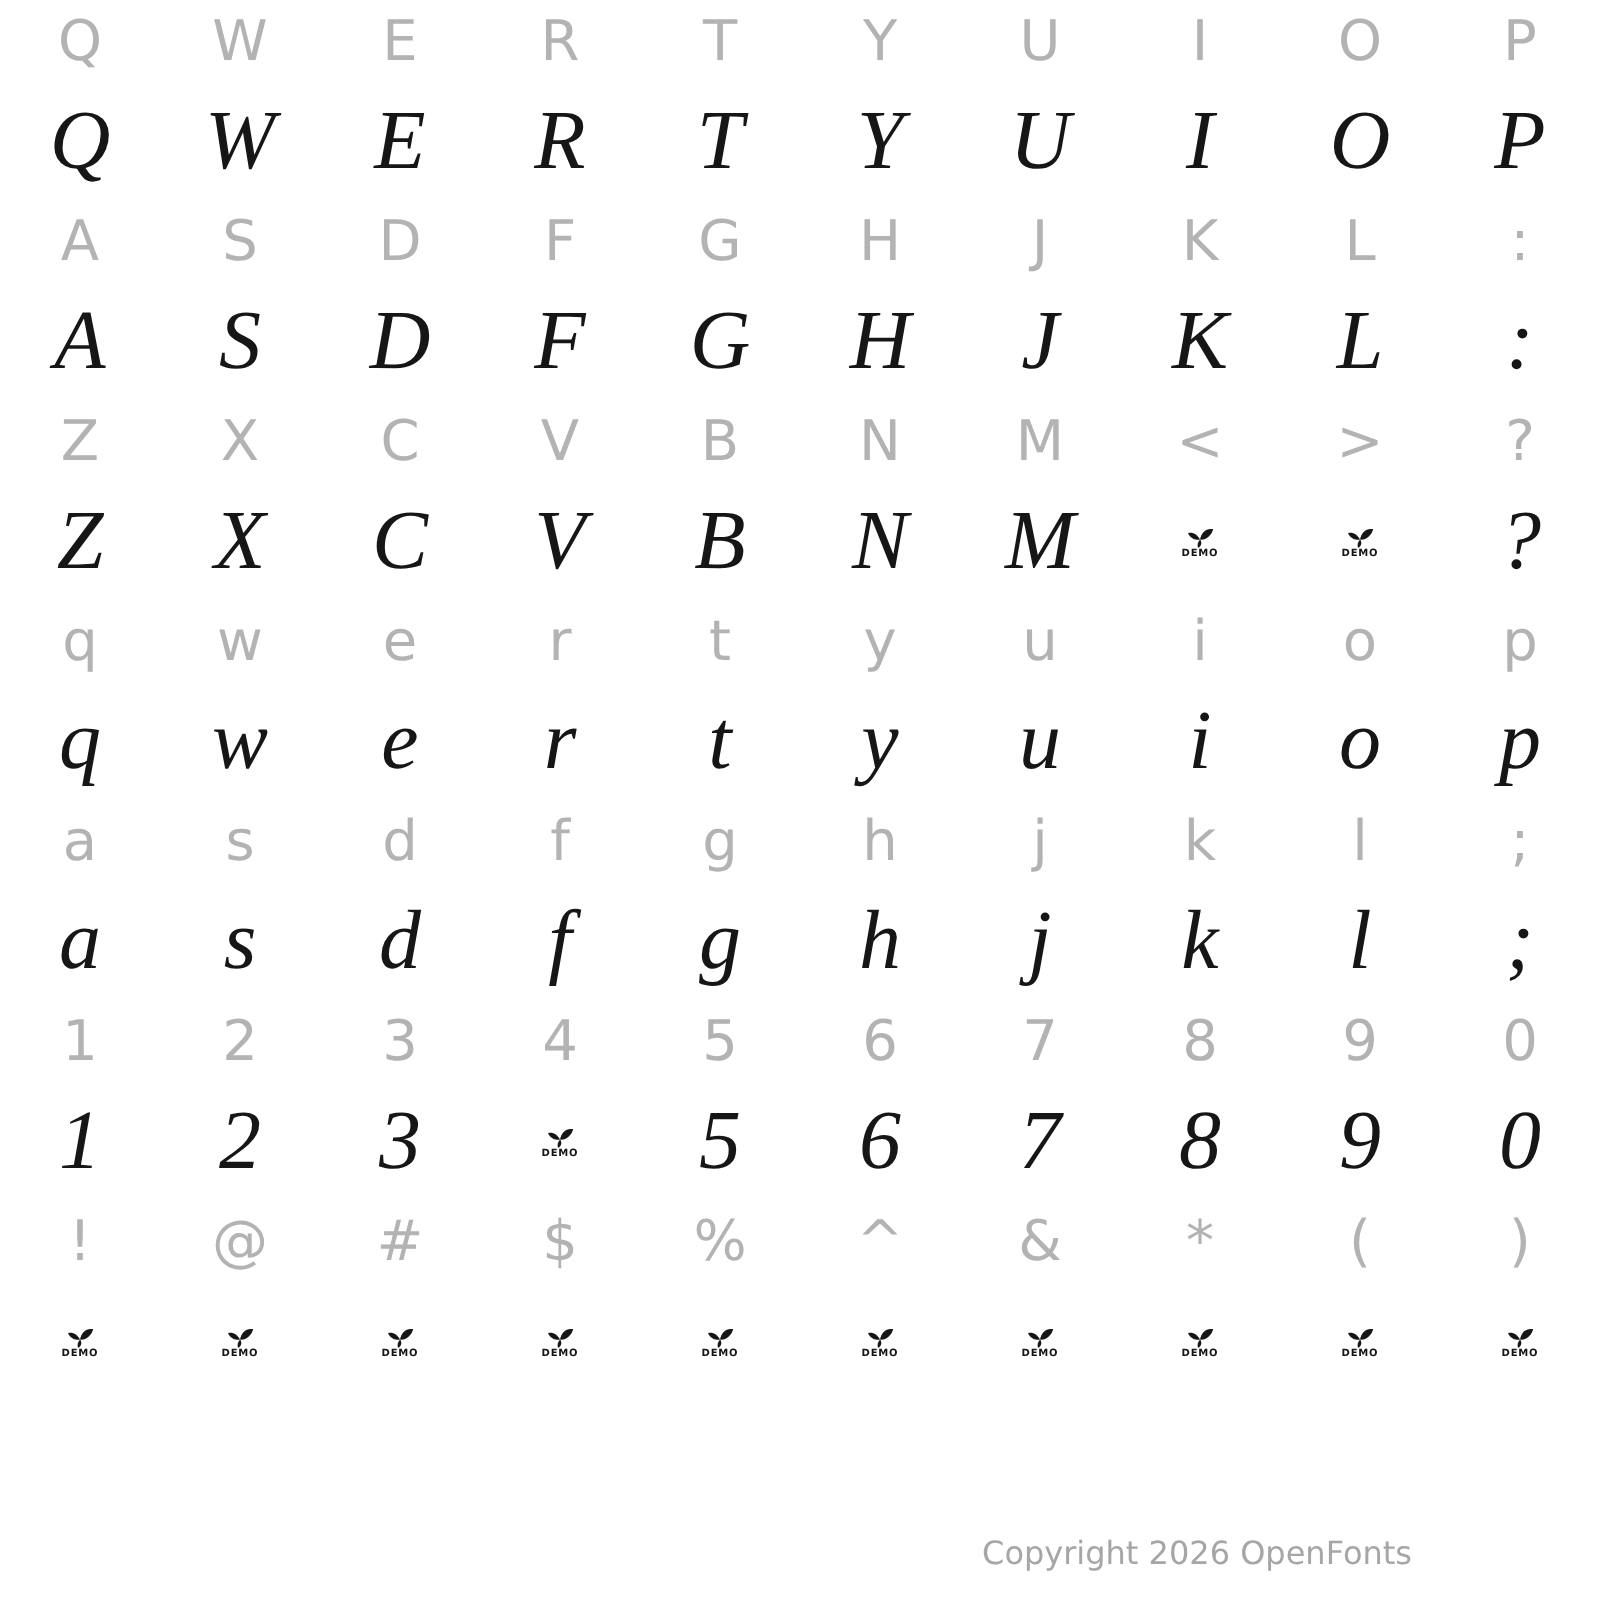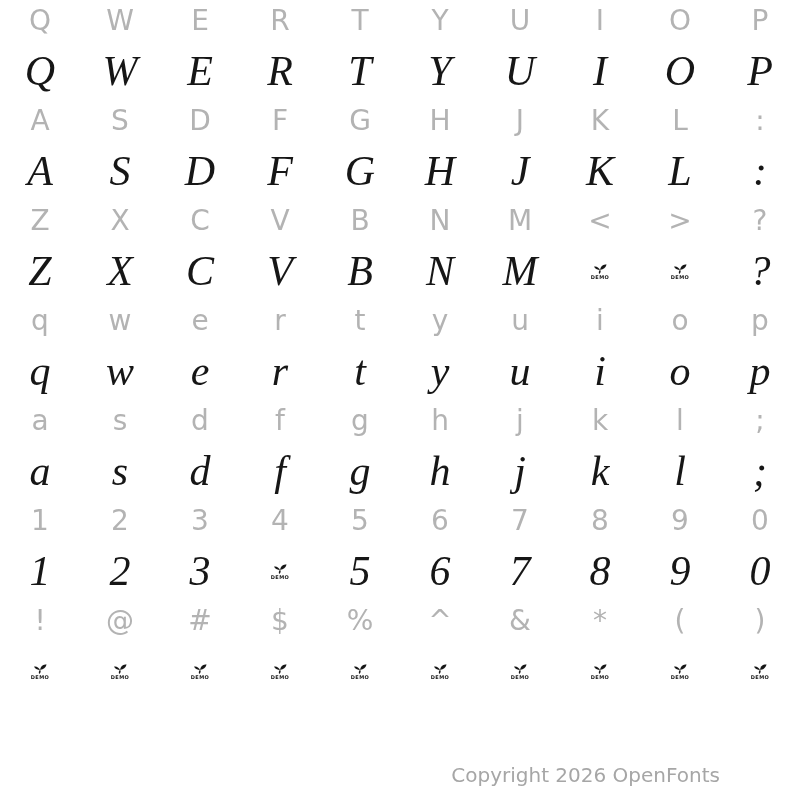--- a/index.html
+++ b/index.html
@@ -33,22 +33,22 @@
   .demo-block { display:flex; flex-direction:column; align-items:center; }
   .demo-ornament { width:16px; height:11px; fill:var(--glyph-color); }
   .demo-label {
     font-family:"DejaVu Sans", sans-serif;
     font-style:normal; font-weight:bold;
     font-size:5px; letter-spacing:0.4px; line-height:1;
     margin-top:1px;
     color:var(--glyph-color);
   }
   .footer-copyright {
-    position:absolute; right:80px; bottom:12px;
-    font-size:20px; line-height:1.3;
+    position:absolute; right:94px; bottom:12px;
+    font-size:16px; line-height:1.3;
     color:var(--footer-color);
   }
 </style>
 </head>
 <body>
 
 <div class="char-grid">
   <div class="char-row">
     <div class="line ref-line">
         <span class="cell ref-char">Q</span>

